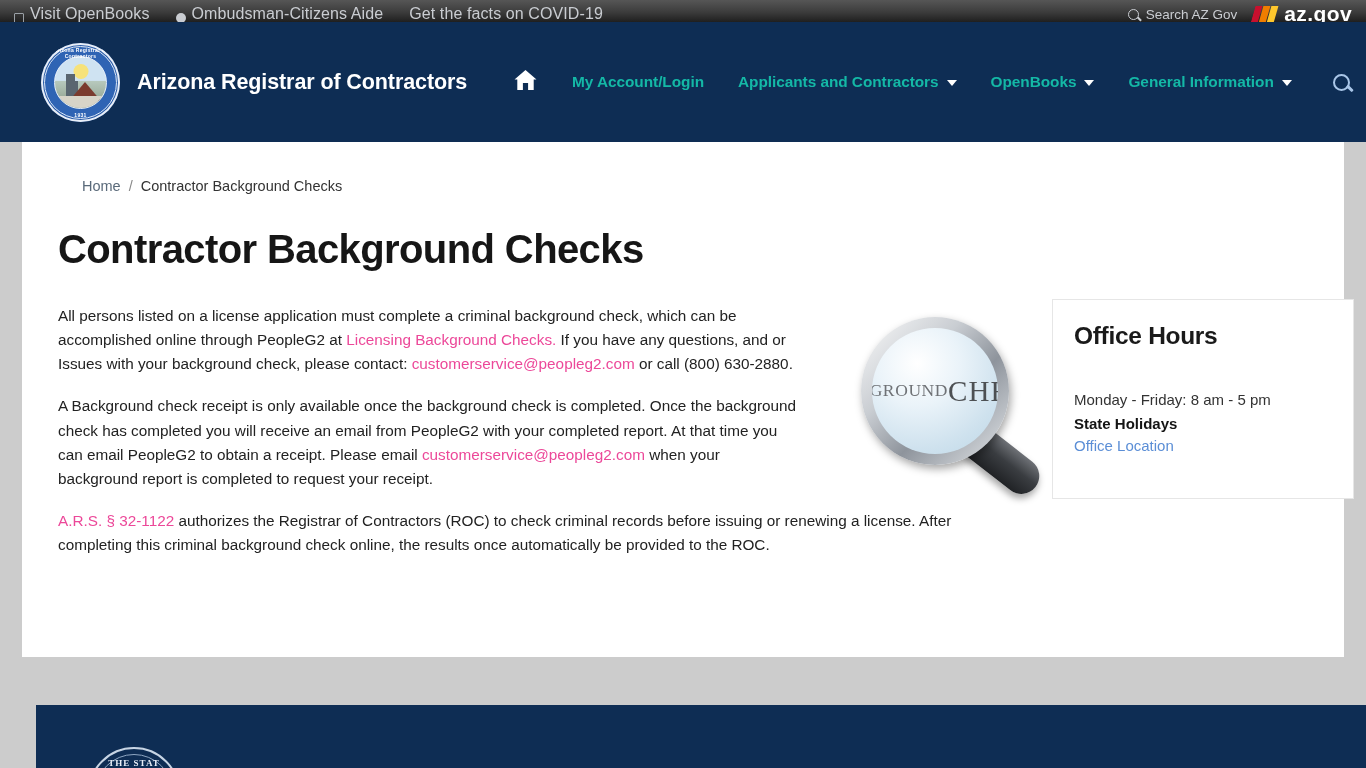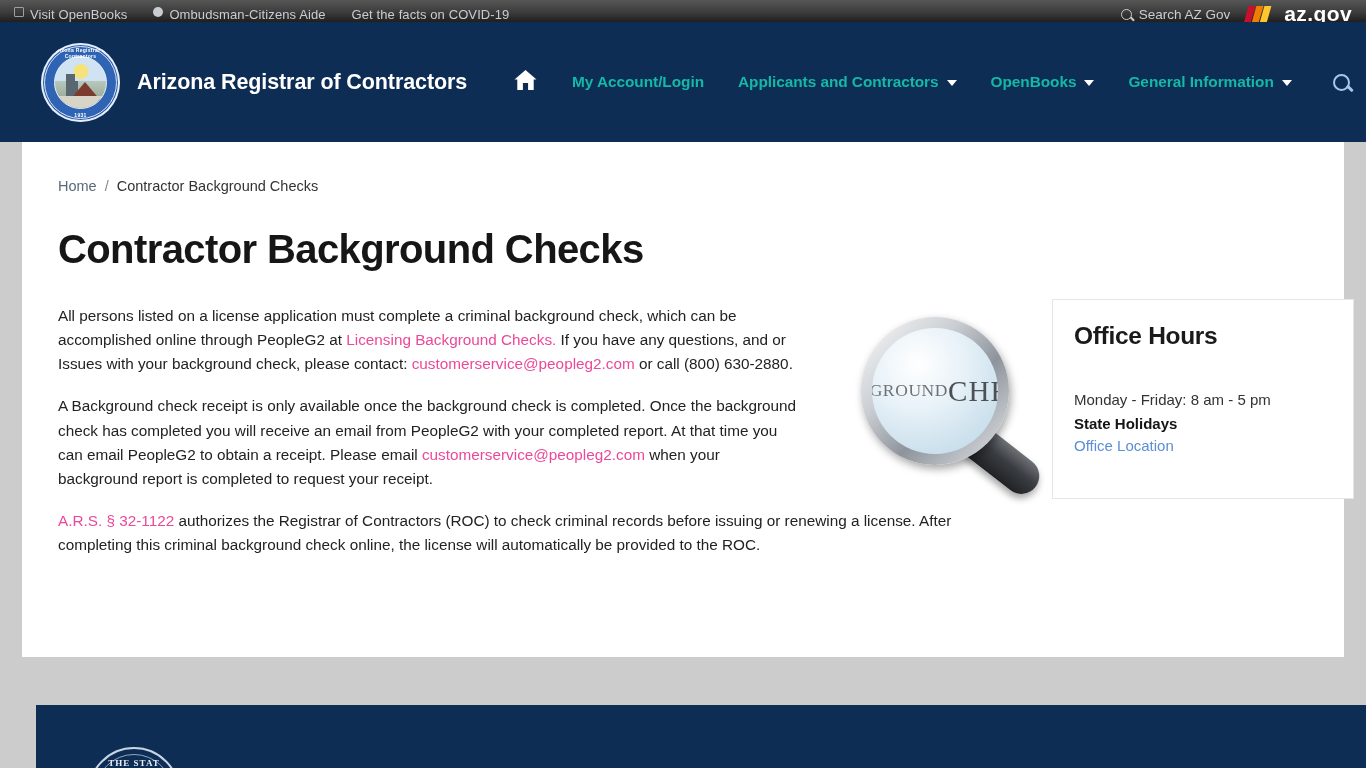--- a/index.html
+++ b/index.html
@@ -31,25 +31,25 @@
     
     transform: translateY(-4px);
   }
   .az-left-links {
     display: flex;
     align-items: center;
     gap: 26px;
   }
   .az-link {
     color: #c9ccd1;
-    font-size: 13px;
+    font-size: 16px;
     letter-spacing: .1px;
     white-space: nowrap;
     display: flex;
-    align-items: flex-start;
+    align-items: flex-end;
     gap: 6px;
   }
   .az-sq-icon {
     display: inline-block;
     width: 10px; height: 10px;
     border: 1.5px solid #9aa0a6;
     border-radius: 1px;
   }
   .az-dot-icon {
     display: inline-block;
@@ -82,21 +82,21 @@
     content: "";
     position: absolute;
     width: 5px; height: 1.6px;
     background: #c9ccd1;
     bottom: -1px; right: -4px;
     transform: rotate(45deg);
   }
   .azgov-logo {
     display: flex;
     align-items: center;
-    gap: 12px;
+    gap: 5px;
   }
   .azgov-stripes {
     width: 26px; height: 17px;
     position: relative;
     overflow: hidden;
     transform: skewX(-16deg);
     display: inline-block;
   }
   .azgov-stripes i {
     position: absolute; top: 0; height: 100%; width: 7px;
@@ -262,20 +262,21 @@
   .content {
     padding: 36px 36px 0 36px;
   }
   .breadcrumb {
     font-size: 14.5px;
     color: #4d4d4d;
     display: flex;
     align-items: center;
     gap: 8px;
     margin-bottom: 6px;
+    margin-left: 24px;
   }
   .breadcrumb .crumb-link { color: #5a6a7a; }
   .breadcrumb .sep { color: #8a8a8a; }
   .breadcrumb .crumb-current { color: #333333; }
 
   .page-title {
     font-size: 40px;
     font-weight: bold;
     color: #161616;
     letter-spacing: -.6px;
@@ -515,21 +516,21 @@
 
     <h1 class="page-title">Contractor Background Checks</h1>
 
     <div class="body-cols">
       <div class="body-left">
 
         <p class="para"><span>All persons listed on a license application must complete a criminal background check, which can be accomplished online through PeopleG2 at </span><a class="inline-link">Licensing Background Checks.</a><span> If you have any questions, and or Issues with your background check, please contact: </span><a class="inline-link">customerservice@peopleg2.com</a><span> or call (800) 630-2880.</span></p>
 
         <p class="para"><span>A Background check receipt is only available once the background check is completed. Once the background check has completed you will receive an email from PeopleG2 with your completed report. At that time you can email PeopleG2 to obtain a receipt. Please email </span><a class="inline-link">customerservice@peopleg2.com</a><span> when your background report is completed to request your receipt.</span></p>
 
-        <p class="para wide"><a class="inline-link">A.R.S. § 32-1122</a><span> authorizes the Registrar of Contractors (ROC) to check criminal records before issuing or renewing a license. After completing this criminal background check online, the license will automatically be provided to the ROC.</span></p>
+        <p class="para wide"><a class="inline-link">A.R.S. § 32-1122</a><span> authorizes the Registrar of Contractors (ROC) to check criminal records before issuing or renewing a license. After completing this criminal background check online, the results once automatically be provided to the ROC.</span></p>
 
         <div class="mag-img">
           <div class="mag-neck"></div>
           <div class="mag-handle"></div>
           <div class="mag-ring">
             <div class="mag-lens">
               <div class="mag-text1">BACKGROUND</div>
               <div class="mag-text2">CHECK</div>
             </div>
           </div>

